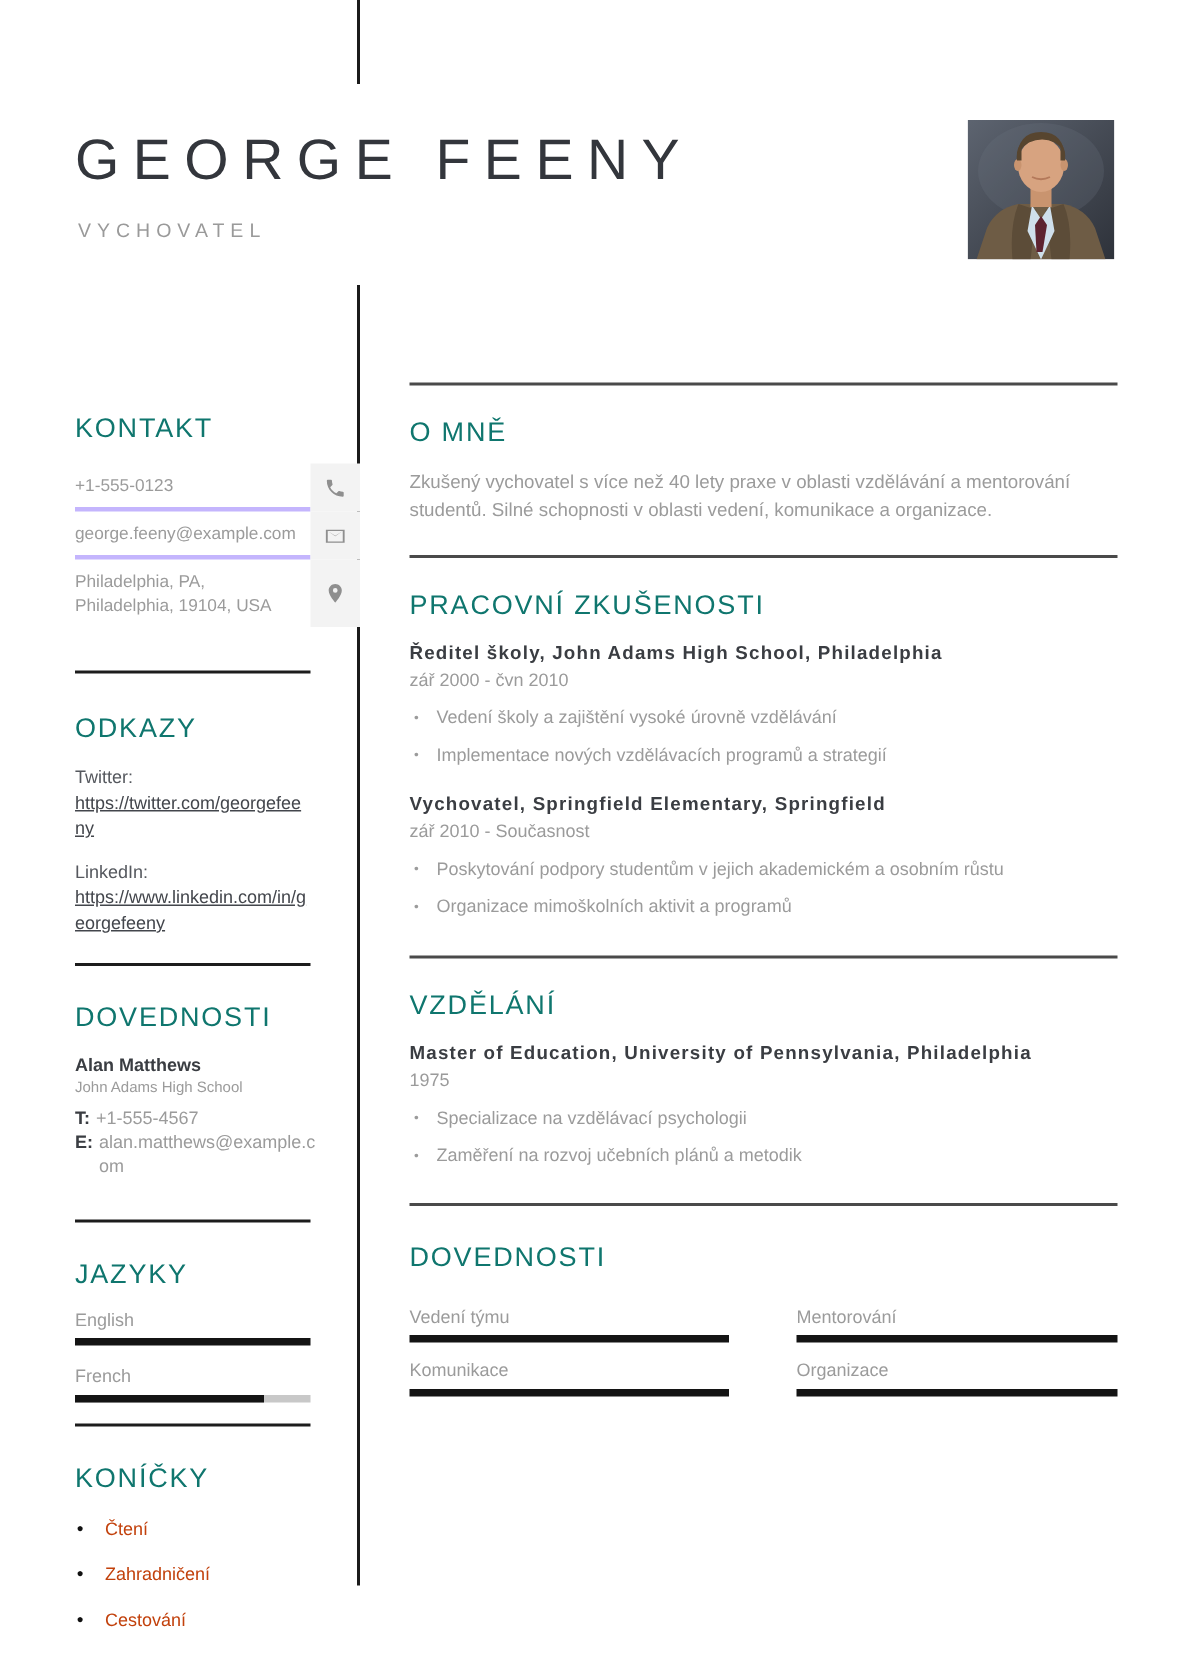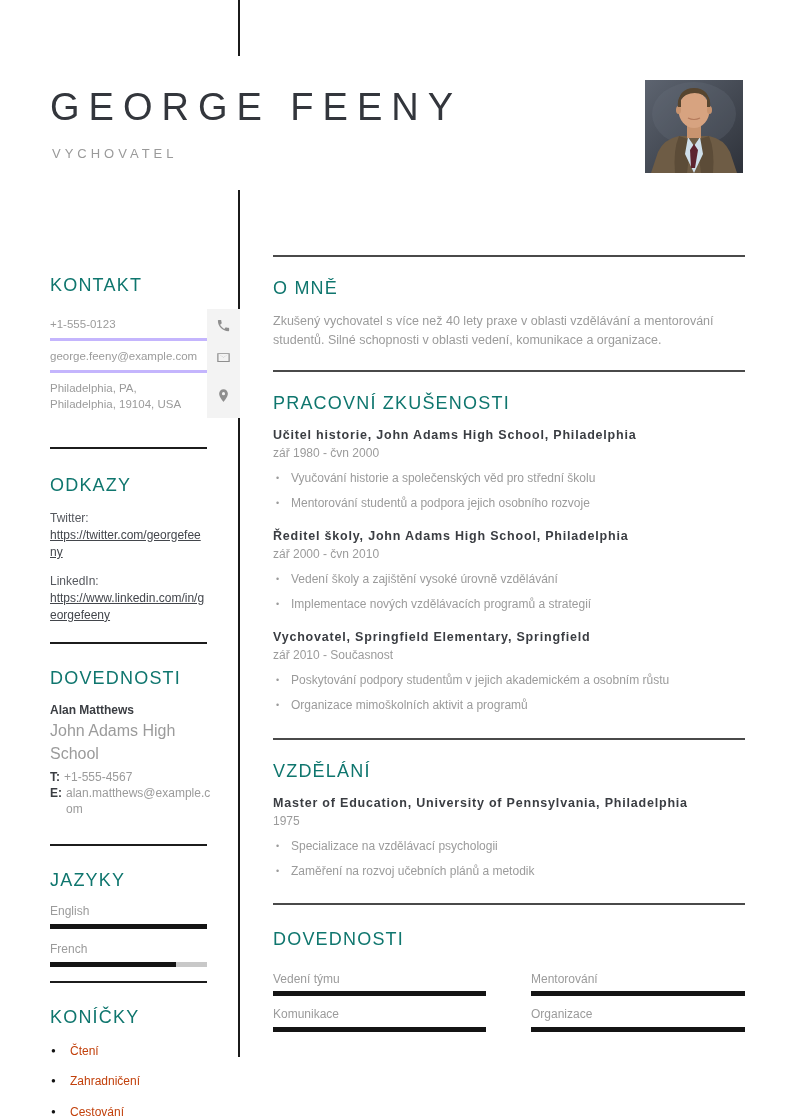--- a/index.html
+++ b/index.html
@@ -41,21 +41,21 @@
   
   .links-block { margin-top:14px; }
   .link-group { margin-bottom:12px; }
   .link-label { color:#55585e; font-size:12px; line-height:1.35; }
   .link-url { color:#43464c; font-size:12px; line-height:1.45; text-decoration:underline;
     word-break:break-all; display:inline-block; width:157px; }
 
   
   .ref-block { margin-top:13px; width:170px; }
   .ref-name { font-size:12px; font-weight:bold; color:#3a3d42; line-height:1.35; }
-  .ref-org { font-size:16px; color:#9b9b9b; line-height:1.45; margin-bottom:4px; }
+  .ref-org { font-size:10px; color:#9b9b9b; line-height:1.45; margin-bottom:4px; }
   .ref-line { font-size:12px; color:#9b9b9b; line-height:1.35; display:flex; }
   .ref-line .lbl { font-weight:bold; color:#3a3d42; margin-right:4px; flex:0 0 auto; }
   .ref-line .val { word-break:break-all; width:150px; }
 
   
   .lang-block { margin-top:13px; }
   .lang-item { margin-bottom:13px; }
   .lang-name { font-size:12px; color:#9b9b9b; line-height:1.3; margin-bottom:4px; }
   .bar-track { width:157px; height:5px; background:#c8c8c8; }
   .bar-fill { height:5px; background:#141414; }
@@ -220,28 +220,20 @@
 
   <div class="main">
 
     <div class="main-rule"></div>
     <h2 class="sec m-head">O MNĚ</h2>
     <p class="about-text">Zkušený vychovatel s více než 40 lety praxe v oblasti vzdělávání a mentorování studentů. Silné schopnosti v oblasti vedení, komunikace a organizace.</p>
 
     <div class="main-rule mt-rule-about"></div>
     <h2 class="sec m-head">PRACOVNÍ ZKUŠENOSTI</h2>
 
-    <div class="job">
-      <div class="job-title">Učitel historie, John Adams High School, Philadelphia</div>
-      <div class="job-period">zář 1980 - čvn 2000</div>
-      <ul class="dot-list">
-        <li>Vyučování historie a společenských věd pro střední školu</li>
-        <li>Mentorování studentů a podpora jejich osobního rozvoje</li>
-      </ul>
-    </div>
 
     <div class="job">
       <div class="job-title">Ředitel školy, John Adams High School, Philadelphia</div>
       <div class="job-period">zář 2000 - čvn 2010</div>
       <ul class="dot-list">
         <li>Vedení školy a zajištění vysoké úrovně vzdělávání</li>
         <li>Implementace nových vzdělávacích programů a strategií</li>
       </ul>
     </div>
 

